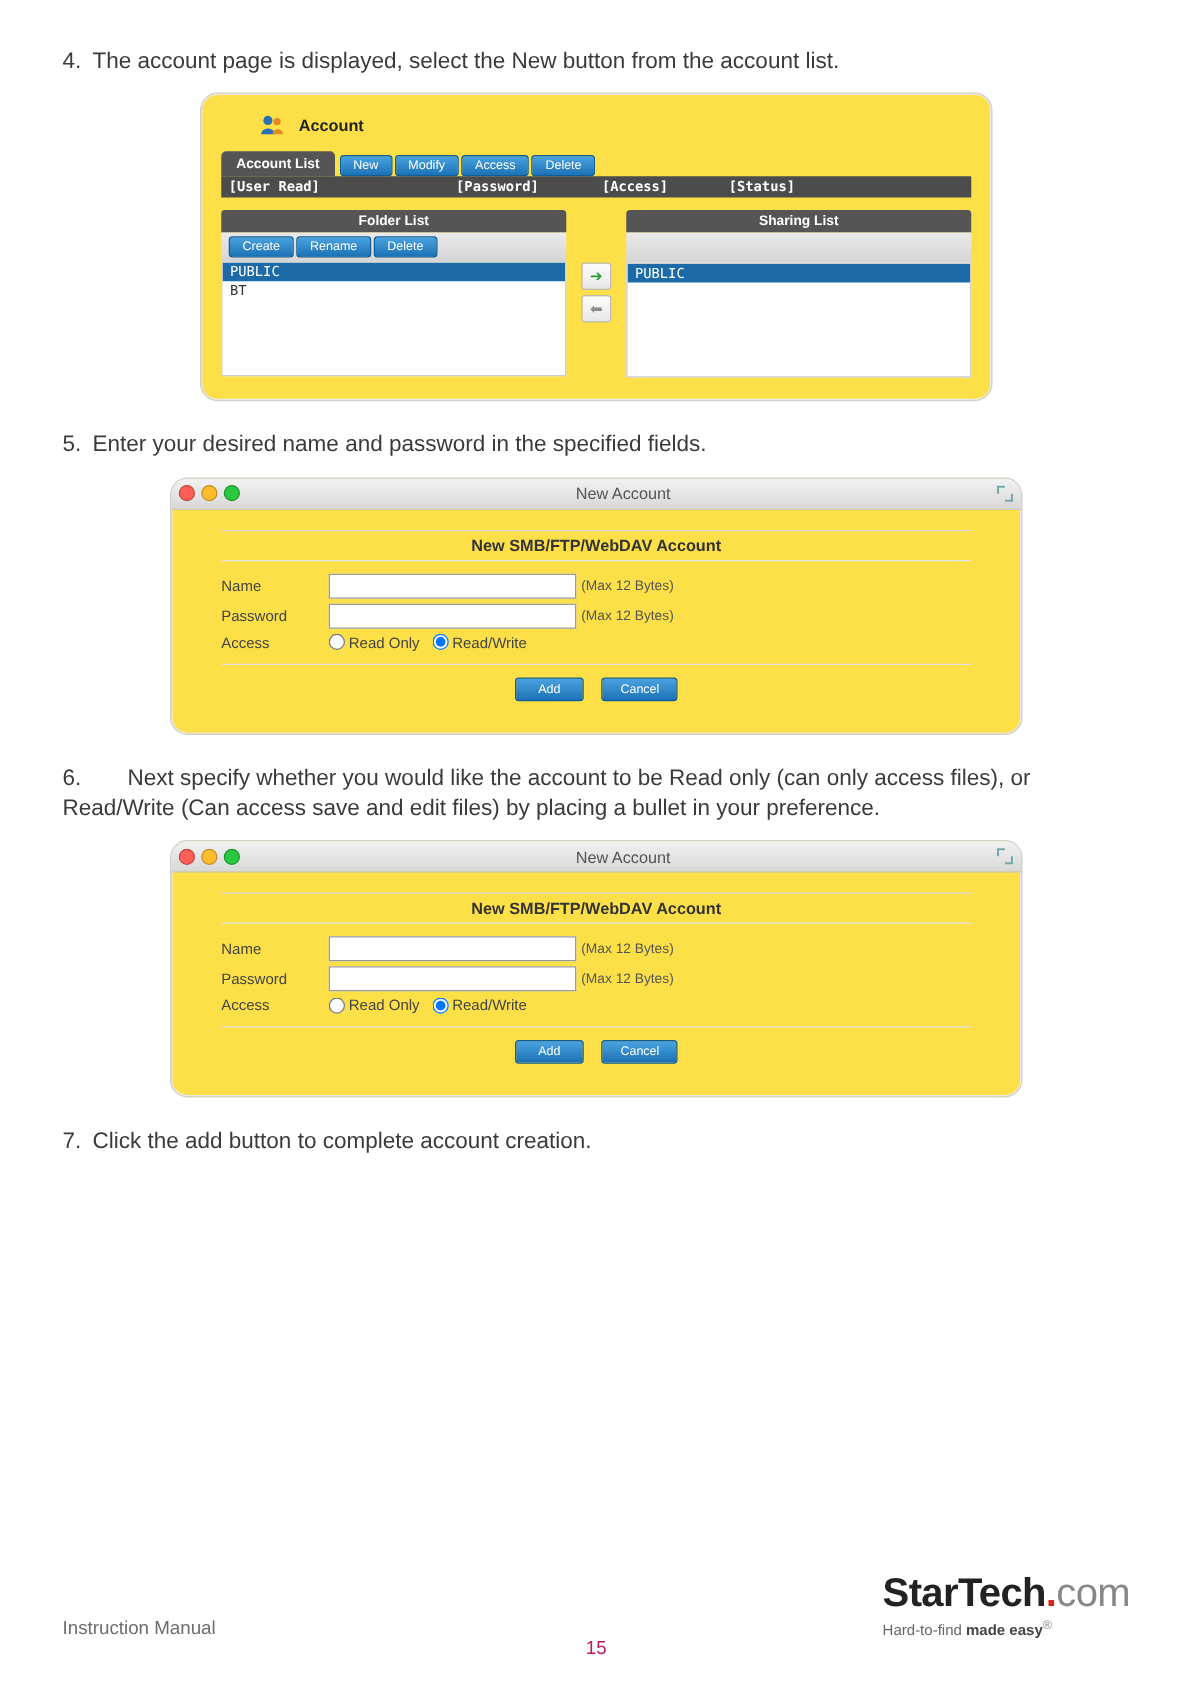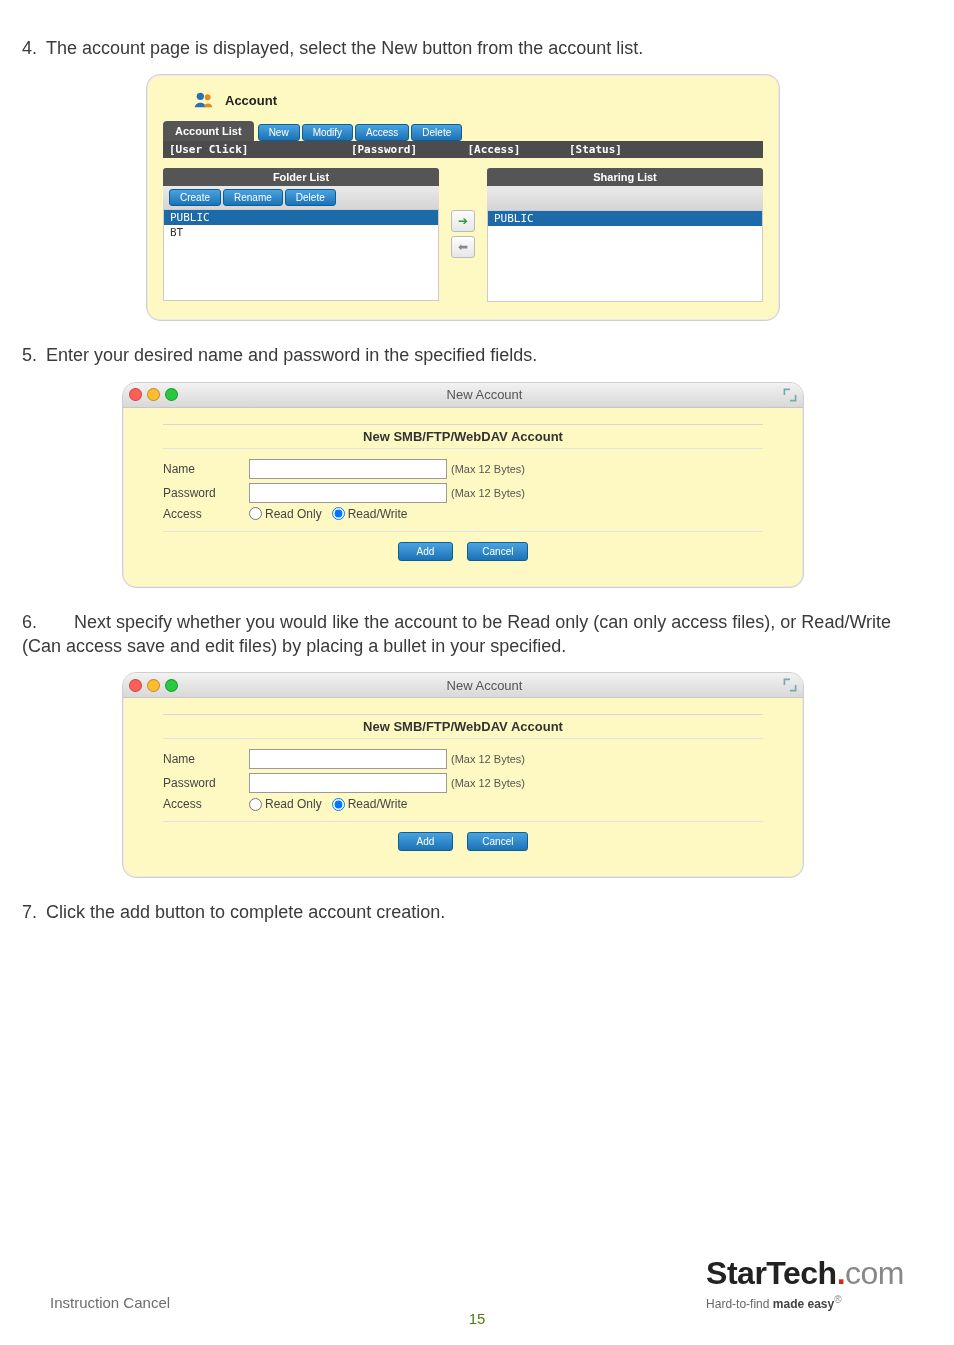--- a/index.html
+++ b/index.html
@@ -1,21 +1,21 @@
 <!DOCTYPE html>
 <html><head>
 <meta charset="utf-8">
 <style>
   html,body{margin:0;padding:0;background:#fff;font-family:"Segoe UI",Arial,sans-serif;color:#333}
-  .page{width:954px;height:1345px;position:relative;box-sizing:border-box;padding:30px 50px 0 22px}
+  .page{width:954px;height:1345px;position:relative;box-sizing:border-box;padding:30px 50px 0 50px}
   .step{font-size:18px;color:#3a3a3a;margin:6px 0 14px 0;line-height:1.35}
   .step .num{display:inline-block;width:24px}
   .step .txt{display:inline}
   .indent{margin-left:28px}
-  .panel{margin:0 auto 22px auto;border:1px solid #cfcfcf;border-radius:14px;background:#fef9c3;box-shadow:inset 0 0 0 1px #eaeaea}
+  .panel{margin:0 auto 22px auto;border:1px solid #cfcfcf;border-radius:14px;background:#fde047;box-shadow:inset 0 0 0 1px #eaeaea}
   .panel.account{width:600px;padding:14px 16px 18px 16px}
   .acc-title{display:flex;align-items:center;gap:10px;margin:0 0 8px 30px;font-weight:bold;font-size:13px;color:#222}
   .acc-users-icon{width:22px;height:22px}
   .tabbar{display:flex;align-items:flex-end;height:22px}
   .tabbar .lbl{font-size:11px;font-weight:bold;color:#fff;background:#555;padding:4px 12px;border-radius:4px 4px 0 0}
   .tabbar .btns{display:flex;gap:2px;margin-left:4px}
   .bluebtn{font-size:10px;color:#fff;background:linear-gradient(#4aa3e0,#1b72b5);border:1px solid #0d5d99;border-radius:3px;padding:2px 10px;cursor:pointer;text-align:center}
   .headerrow{display:flex;background:#4c4c4c;color:#fff;font-family:Consolas,monospace;font-size:11px;font-weight:bold;padding:2px 6px}
   .datarow{display:flex;font-family:Consolas,monospace;font-size:11px;padding:2px 6px}
   .datarow.sel{background:#1d6aa8;color:#fff}
@@ -50,21 +50,21 @@
   .formrow{display:flex;align-items:center;font-size:12px;color:#444;margin:4px 0}
   .formrow .flabel{width:86px}
   .txtinput{width:190px;height:18px;border:1px solid #9a9a9a;background:#fff;padding:0 3px;font-size:12px}
   .hint{font-size:11px;color:#555;margin-left:4px}
   .radio{margin:0 3px 0 10px}
   .radio.first{margin-left:0}
   .dlg-btns{display:flex;gap:14px;justify-content:center;margin-top:10px;border-top:1px solid #e2e2e2;padding-top:10px}
   
   .footer{position:absolute;bottom:34px;left:50px;right:50px;display:flex;align-items:flex-end;justify-content:space-between}
   .footer .im{color:#6d6d6d;font-size:15px}
-  .pagenum{position:absolute;bottom:18px;left:0;right:0;text-align:center;font-size:15px;color:#4d7c0f}
+  .pagenum{position:absolute;bottom:18px;left:0;right:0;text-align:center;font-size:15px;color:#be185d}
   .logo{text-align:left}
   .logo .brand{font-family:Arial,sans-serif;font-weight:600;font-size:32px;color:#222;letter-spacing:-.5px}
   .logo .brand .com{color:#888;font-weight:500}
   .logo .brand .dotmark{color:#d8261c}
   .logo .tag{font-size:12px;color:#666;margin-top:2px}
   .logo .tag b{font-weight:bold;color:#444}
   .logo .reg{font-size:10px;vertical-align:super;color:#888}
 </style>
 </head>
 <body>
@@ -88,21 +88,21 @@
     <div class="tabbar">
       <span class="lbl">Account List</span>
       <div class="btns">
         <span class="bluebtn">New</span>
         <span class="bluebtn">Modify</span>
         <span class="bluebtn">Access</span>
         <span class="bluebtn">Delete</span>
       </div>
     </div>
     <div class="headerrow">
-      <span class="col-user">[User Click]</span>
+      <span class="col-user">[User Read]</span>
       <span class="col-pass">[Password]</span>
       <span class="col-access">[Access]</span>
       <span class="col-status">[Status]</span>
     </div>
 
     <div class="split">
       <div class="splitcol">
         <div class="lblbar">Folder List</div>
         <div class="tabbar2">
           <span class="bluebtn">Create</span>
@@ -164,21 +164,21 @@
           <span>Read/Write</span>
       </div>
       <div class="dlg-btns">
         <span class="bluebtn" style="padding:3px 18px">Add</span>
         <span class="bluebtn" style="padding:3px 14px">Cancel</span>
       </div>
     </div>
   </div>
 
   <div class="step">
-    <span class="num">6.</span><span class="txt indent">Next specify whether you would like the account to be Read only (can only access files), or Read/Write (Can access save and edit files) by placing a bullet in your specified.</span>
+    <span class="num">6.</span><span class="txt indent">Next specify whether you would like the account to be Read only (can only access files), or Read/Write (Can access save and edit files) by placing a bullet in your preference.</span>
   </div>
 
   <div class="panel dialog">
     <div class="titlebar">
       <div class="trafficlights">
         <span class="dot red"></span>
         <span class="dot yel"></span>
         <span class="dot grn"></span>
       </div>
       <span class="tb-title">New Account</span>
@@ -210,20 +210,20 @@
         <span class="bluebtn" style="padding:3px 14px">Cancel</span>
       </div>
     </div>
   </div>
 
   <div class="step">
     <span class="num">7.</span><span class="txt">Click the add button to complete account creation.</span>
   </div>
 
   <div class="footer">
-    <span class="im">Instruction Cancel</span>
+    <span class="im">Instruction Manual</span>
     <div class="logo">
       <div class="brand"><span>StarTech</span><span class="dotmark">.</span><span class="com">com</span></div>
       <div class="tag"><span>Hard-to-find </span><b>made easy</b><span class="reg">®</span></div>
     </div>
   </div>
   <div class="pagenum">15</div>
 </div>
 
 </body></html>

